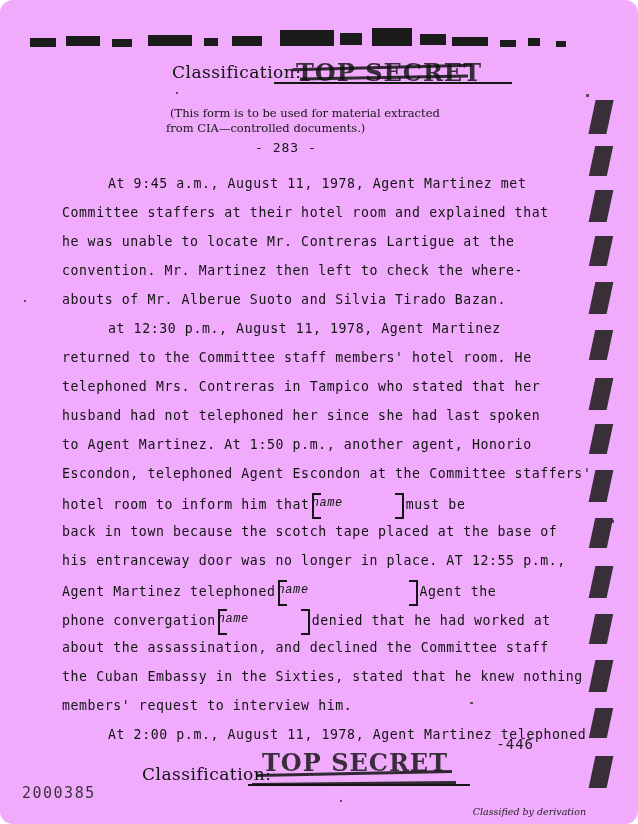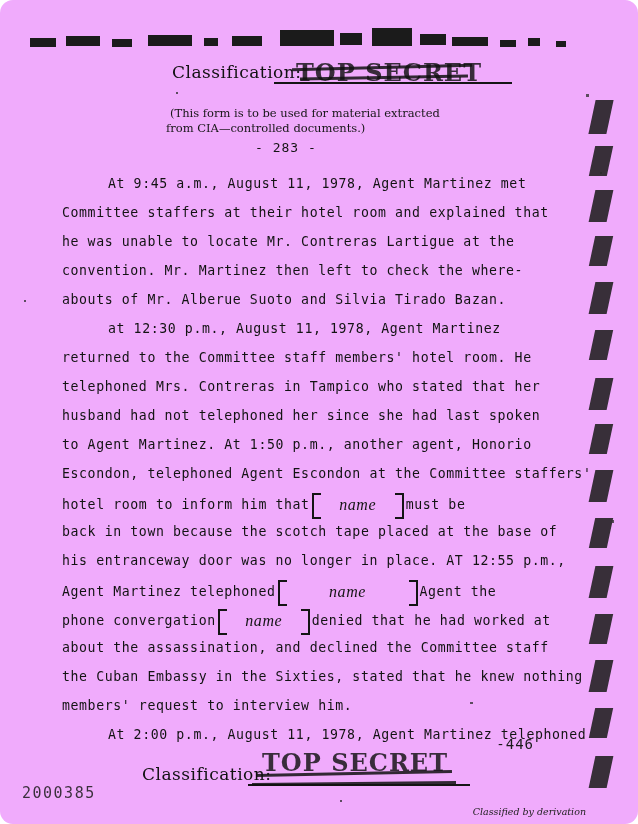--- a/index.html
+++ b/index.html
@@ -117,24 +117,24 @@
     width: 7px;
     height: 22px;
     border-top: 2px solid #141414;
     border-bottom: 2px solid #141414;
   }
   .namebox .br.l { left: 0; border-left: 2px solid #141414; }
   .namebox .br.r { right: 0; border-right: 2px solid #141414; }
   .namebox .hw {
     position: absolute;
     left: 0; right: 0; top: 1px;
-    text-align: center;
-    font-family: Liberation Serif, serif;
+    text-align: left;
+    font-family: Liberation Mono, monospace;
     font-style: italic;
-    font-size: 16px;
+    font-size: 12px;
     color: #151515;
   }
 
   
   .edge {
     position: absolute;
     right: 28px;
     width: 18px;
     background: #1e1e1e;
     opacity: .88;

